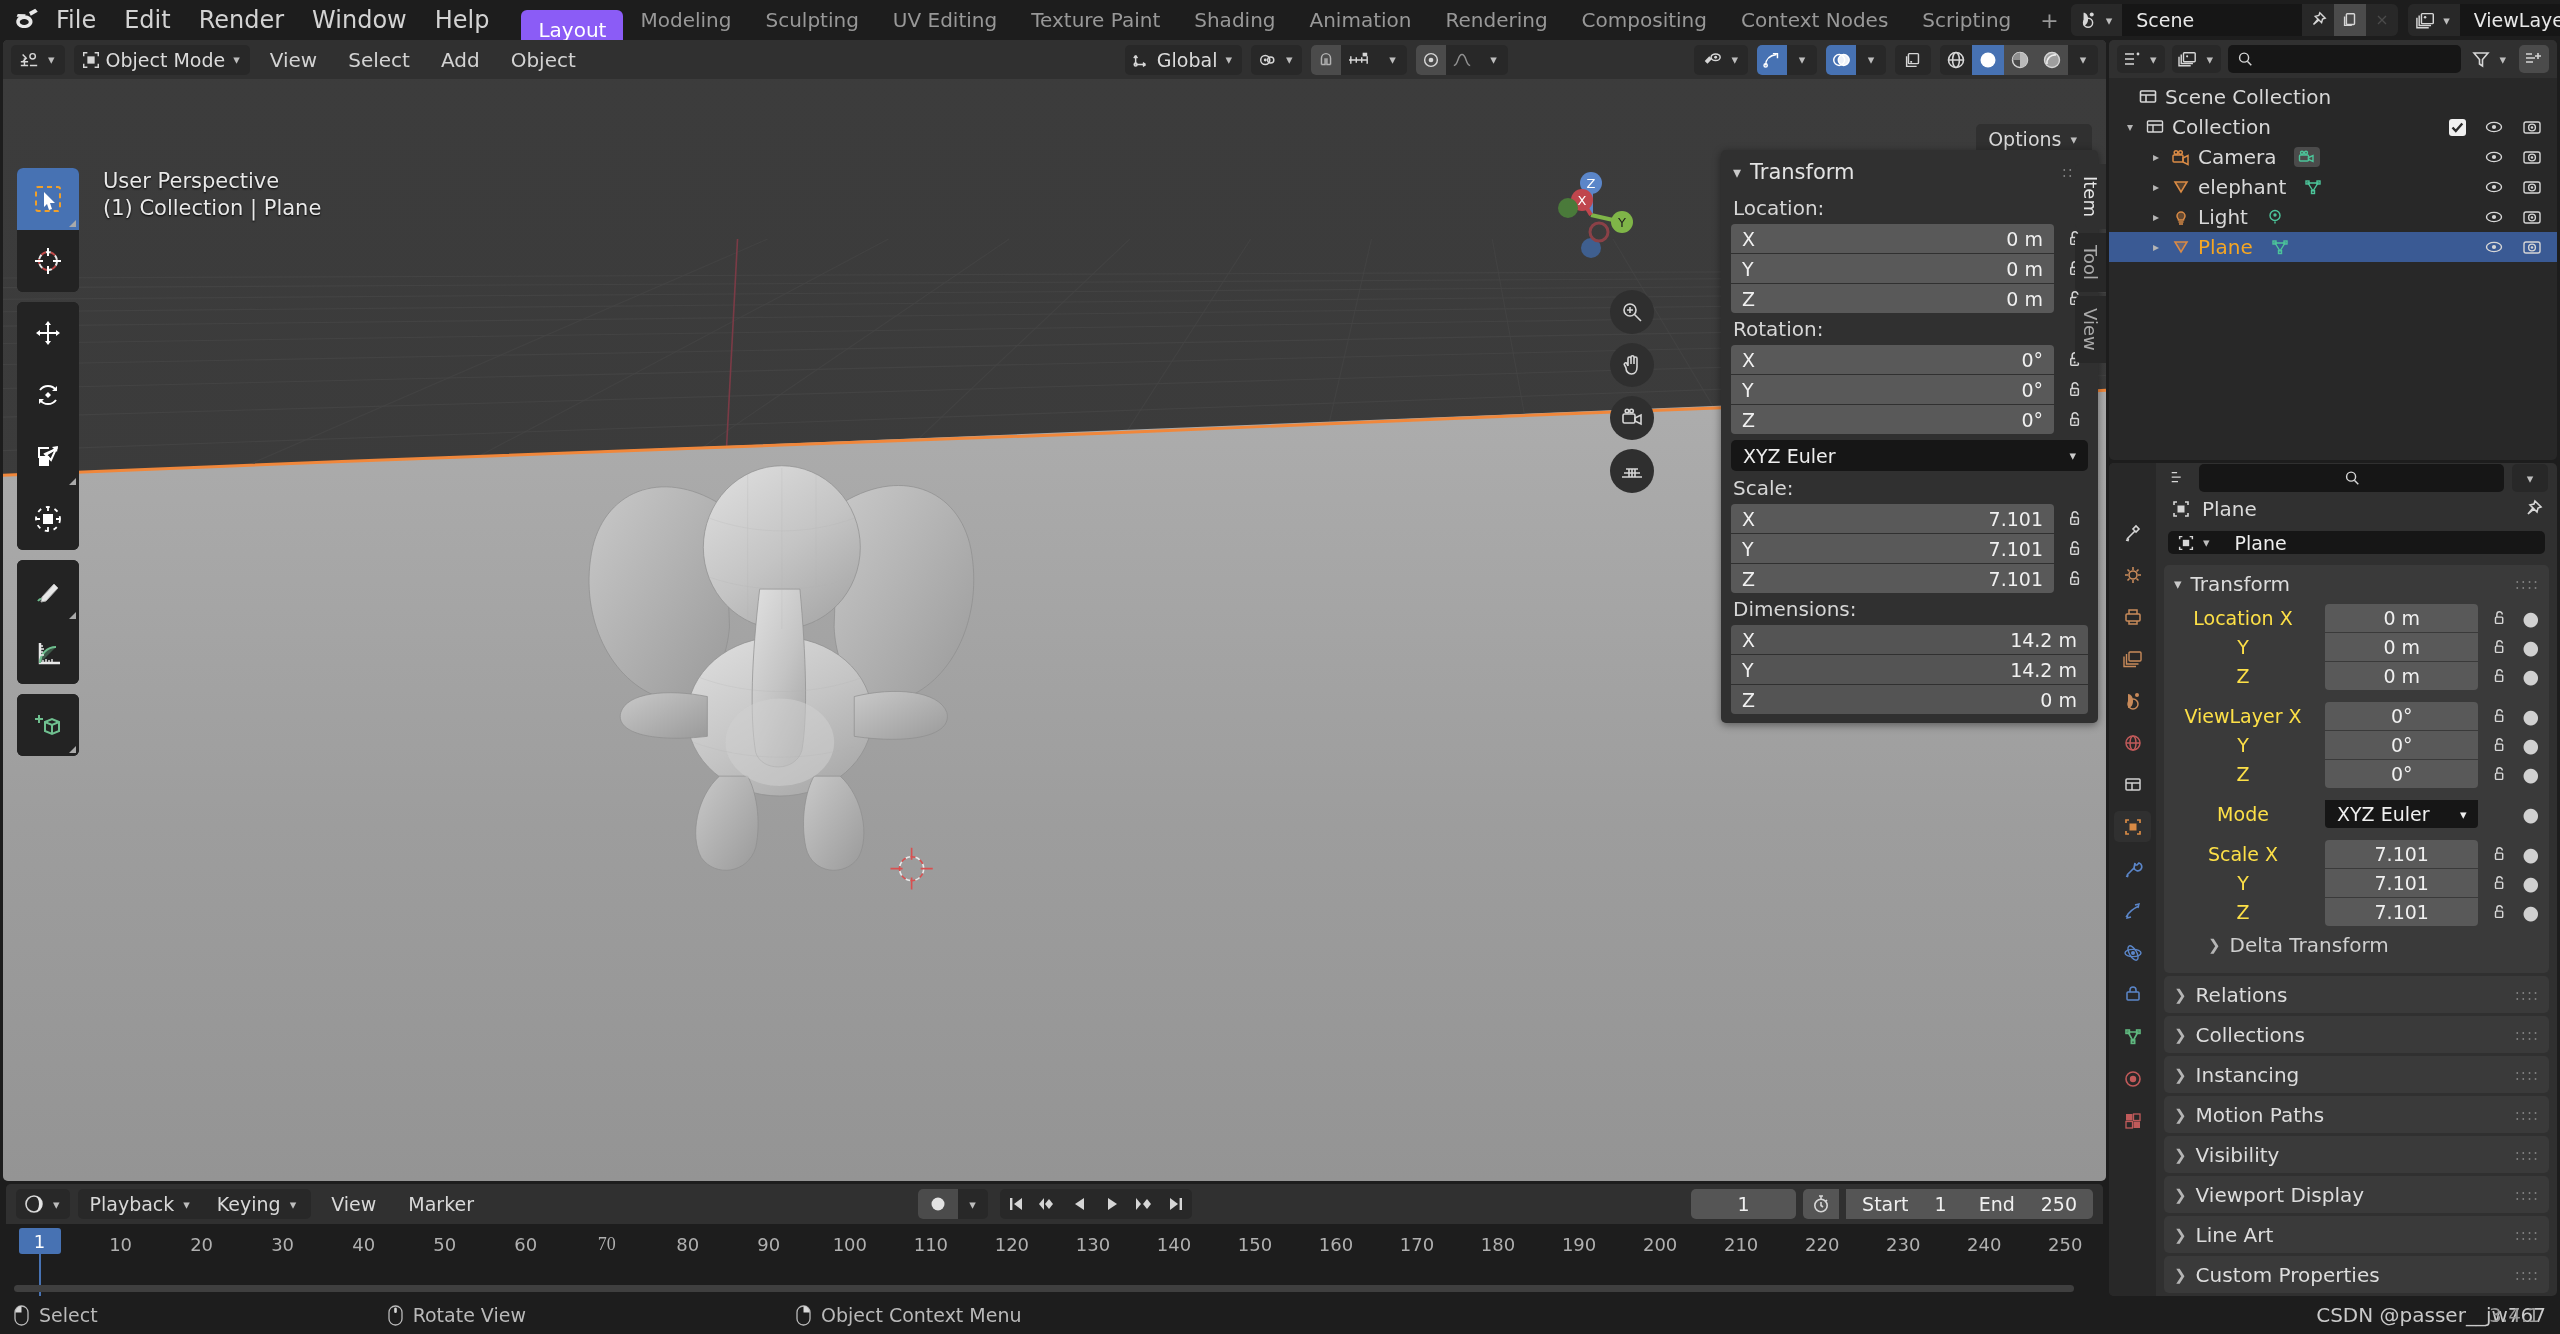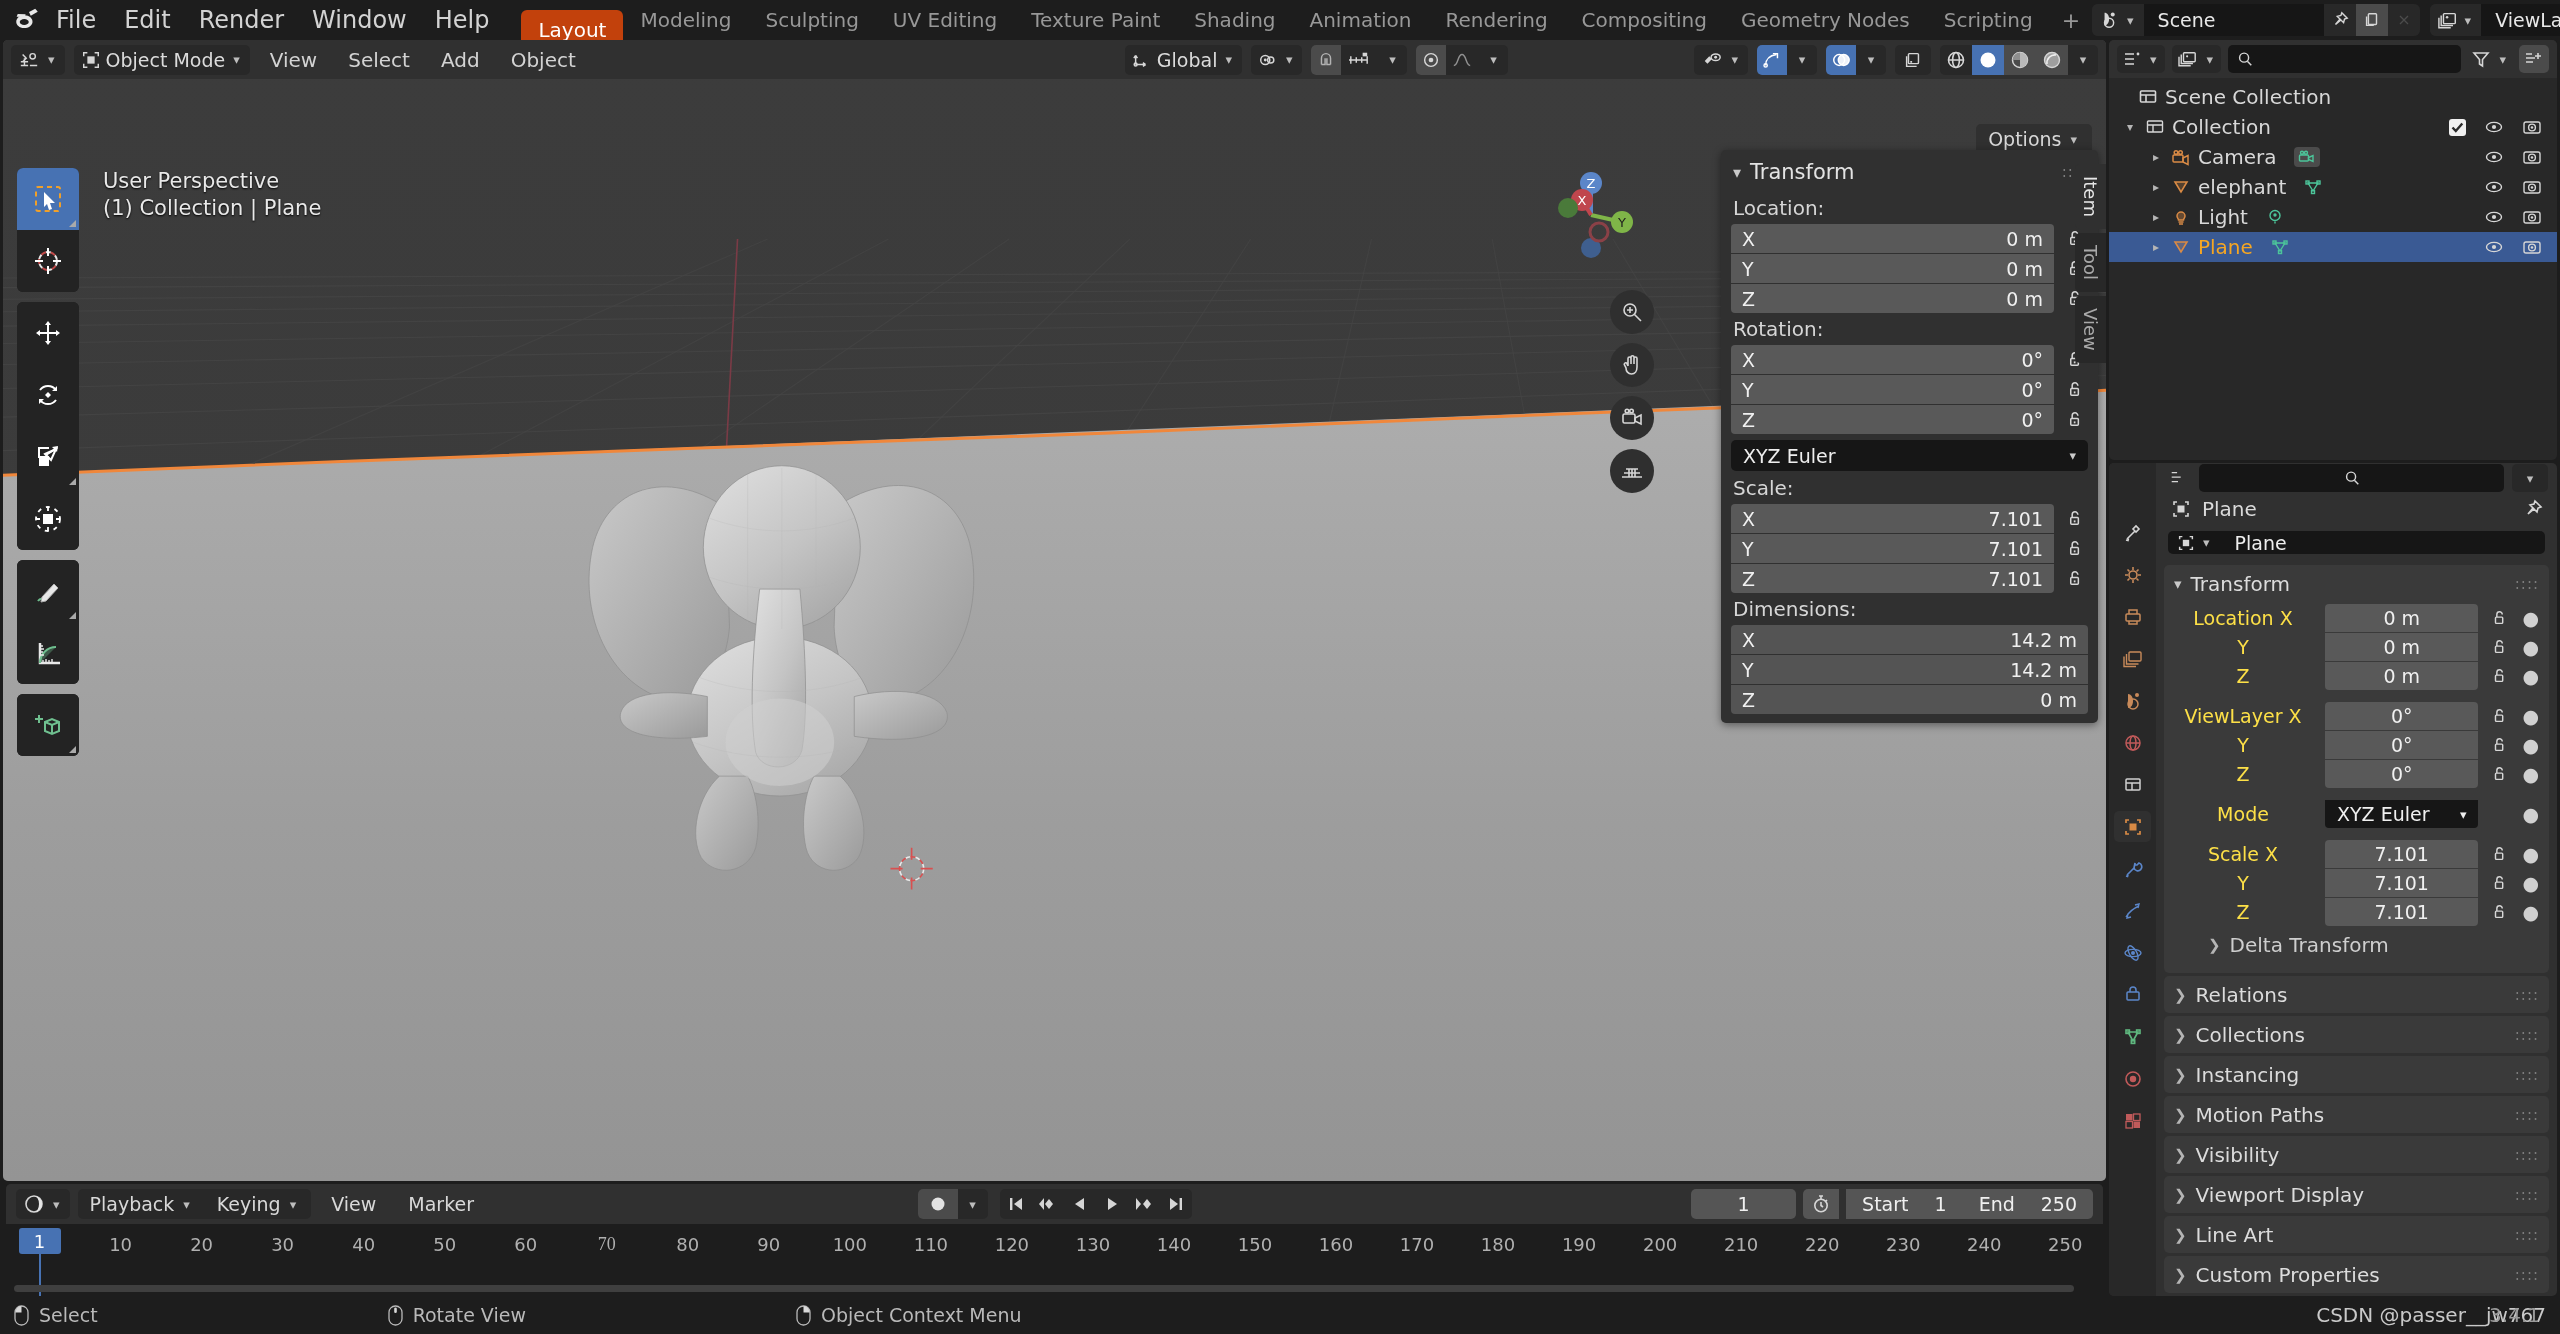--- a/index.html
+++ b/index.html
@@ -11,21 +11,21 @@
   }
   .app { position:relative; width:2560px; height:1334px; display:flex; flex-direction:column; }
 
   
   .topbar { height:40px; background:#1d1d1d; display:flex; align-items:center; flex:0 0 40px;
             padding-left:12px; gap:0; position:relative; }
   .blender-logo { width:34px; height:34px; display:flex; align-items:center; justify-content:center; }
   .menu-item { padding:4px 14px; color:#d3d3d3; font-size:24px; line-height:22px; white-space:nowrap; cursor:default; }
   .wsp-tabs { display:flex; align-items:center; margin-left:18px; gap:0; }
   .wsp-tab { padding:8px 17px 9px; font-size:20px; color:#989898; border-radius:6px 6px 0 0; white-space:nowrap; }
-  .wsp-tab.active { background:#c2410c; color:#ffffff;margin-top:20px; }
+  .wsp-tab.active { background:#8b5cf6; color:#ffffff;margin-top:20px; }
   .wsp-plus { padding:4px 12px; color:#989898; font-size:22px; }
   .topbar-right { margin-left:auto; display:flex; align-items:center; gap:10px; padding-right:12px; }
   .id-block { display:flex; align-items:center; background:#282828; border-radius:6px; height:32px; overflow:hidden; }
   .id-icobtn { display:flex; align-items:center; gap:3px; padding:0 7px; height:32px; background:#282828; }
   .id-name { background:#161616; height:32px; display:flex; align-items:center; padding:0 10px 0 14px;
              min-width:180px; font-size:19px; color:#e8e8e8; }
   .id-tail { display:flex; align-items:center; height:32px; }
   .id-btn { width:32px; height:32px; display:flex; align-items:center; justify-content:center; background:#282828; }
   .id-btn.hl { background:#4b4b4b; }
   .id-btn.dim svg, .id-btn.dim { opacity:.45; }
@@ -199,21 +199,21 @@
     <div class="wsp-tabs">
       <div class="wsp-tab active">Layout</div>
       <div class="wsp-tab">Modeling</div>
       <div class="wsp-tab">Sculpting</div>
       <div class="wsp-tab">UV Editing</div>
       <div class="wsp-tab">Texture Paint</div>
       <div class="wsp-tab">Shading</div>
       <div class="wsp-tab">Animation</div>
       <div class="wsp-tab">Rendering</div>
       <div class="wsp-tab">Compositing</div>
-      <div class="wsp-tab">Geometry Nodes</div>
+      <div class="wsp-tab">Context Nodes</div>
       <div class="wsp-tab">Scripting</div>
       <div class="wsp-plus">+</div>
     </div>
 
     <div class="topbar-right">
       <div class="id-block">
         <div class="id-icobtn">
           <svg width="22" height="20" viewBox="0 0 24 22">
               <g class="i">
             <path d="M6 3c3 0 5 3 5 7s-2 7-5 7" fill="#d6d6d6" stroke="none"></path>

